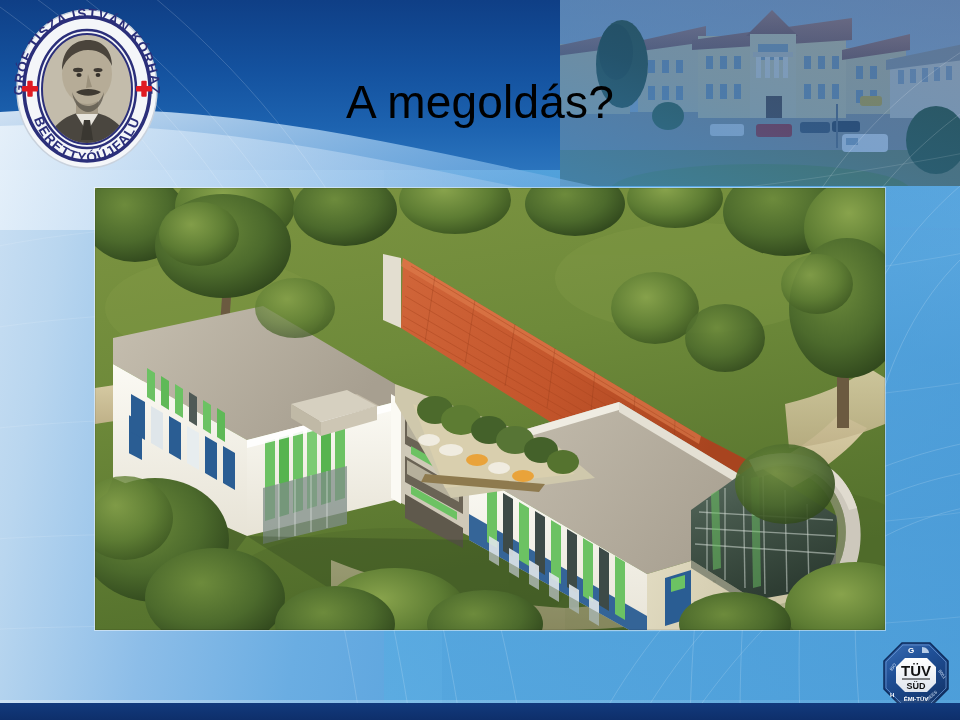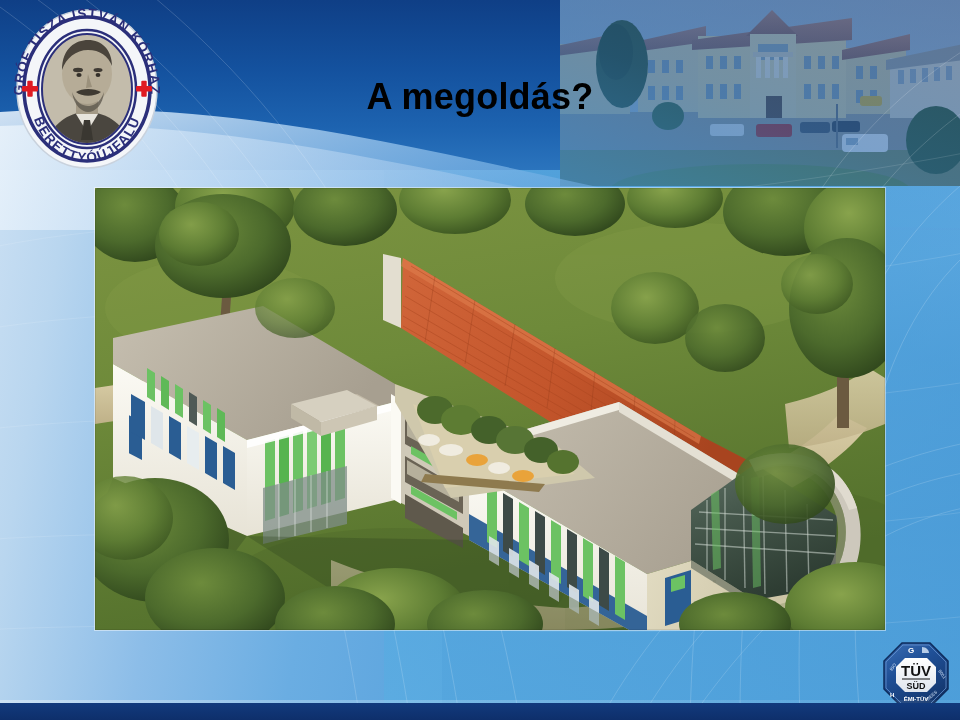--- a/index.html
+++ b/index.html
@@ -95,24 +95,24 @@
     background: linear-gradient(200deg, rgba(22,70,140,.45) 0%, rgba(30,95,168,.55) 55%, rgba(45,125,195,.72) 100%);
   }
 
   
   .slide-title {
     position: absolute;
     left: 200px;
     top: 78px;
     width: 560px;
     text-align: center;
-    font-size: 36px;
+    font-size: 46px;
     line-height: 1.05;
     color: #000;
-    font-weight: 700;
+    font-weight: 400;
     letter-spacing: .2px;
     white-space: nowrap;
   }
 
   
   .crest {
     position: absolute;
     left: 14px; top: 8px;
     width: 146px; height: 162px;
   }

